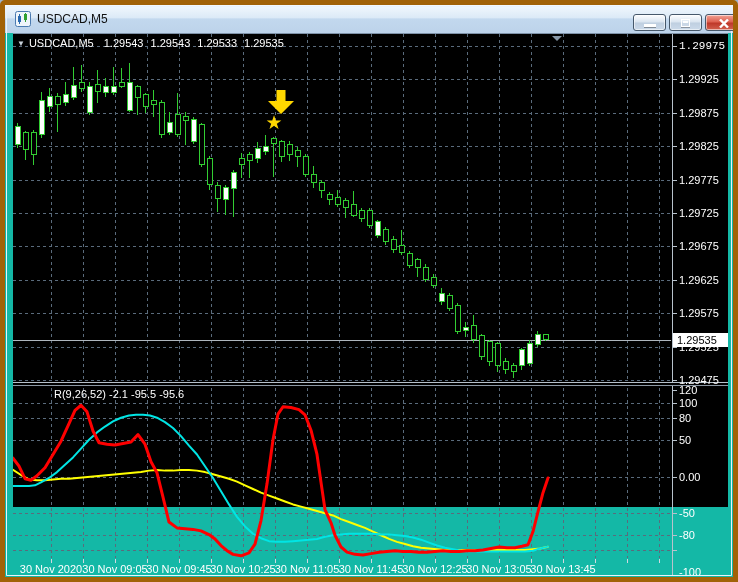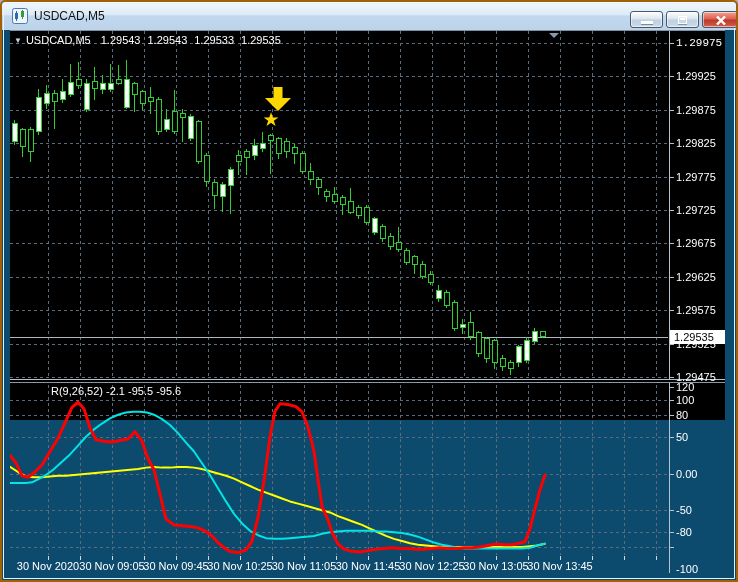--- a/index.html
+++ b/index.html
@@ -1,36 +1,36 @@
 <!DOCTYPE html>
 <html><head>
 <meta charset="utf-8">
 <style>
   html,body{margin:0;padding:0;background:#9FB6CE;}
   *{box-sizing:border-box;}
-  .window{position:relative;width:738px;height:582px;background:#0c4a6e;
-    border:2px solid #a16207;border-radius:5px 5px 0 0;overflow:hidden;
+  .window{position:relative;width:738px;height:582px;background:#14b8a6;
+    border:5px solid #a16207;border-radius:5px 5px 0 0;overflow:hidden;
     font-family:"Liberation Sans",sans-serif;}
   .window::after{content:"";position:absolute;inset:1px;border:1px solid #E9F2FB;
     border-radius:4px 4px 0 0;pointer-events:none;}
   .titlebar{position:absolute;left:0;top:0;width:100%;height:28px;
     background:linear-gradient(#F2F8FD 0%,#DCEAF7 45%,#C2D8EE 50%,#BDD3EA 100%);}
   .title-icon{position:absolute;left:10px;top:6px;width:16px;height:16px;}
   .title-text{position:absolute;left:32px;top:7px;font-size:12px;color:#111;}
   .win-btns{position:absolute;top:9px;left:628px;display:flex;gap:3px;z-index:5;}
   .win-btn{height:17px;border:1px solid #46586B;border-radius:3px;position:relative;
     box-shadow:inset 0 0 0 1px rgba(255,255,255,.55);}
   .btn-plain{width:33px;background:linear-gradient(#FDFEFF,#D9E4F0 48%,#BFCfE0 52%,#CBDAEA);}
   .btn-close{width:36px;background:linear-gradient(#F2A396,#DD604F 46%,#BE3829 54%,#D2604E);}
   .glyph-min{position:absolute;left:10px;top:9px;width:12px;height:3px;background:#FFF;
     box-shadow:0 1px 0 rgba(0,0,0,.35);}
   .glyph-restore{position:absolute;left:11px;top:4px;width:9px;height:8px;border:1px solid #FFF;
     box-shadow:0 1px 0 rgba(0,0,0,.3);background:rgba(255,255,255,.15);}
   .glyph-restore::after{content:"";position:absolute;left:1px;top:1px;width:5px;height:2px;background:#FFF;}
-  .chart-frame{position:absolute;left:8px;top:28px;width:715px;height:390px;background:#000;
+  .chart-frame{position:absolute;left:8px;top:28px;width:715px;height:474px;background:#000;
     border-top:1px solid #7E92A8;}
   #plot{position:absolute;left:0;top:0;}
   .hdr{position:absolute;left:4px;top:3px;font-size:11px;color:#FFF;white-space:nowrap;z-index:3;}
   .hdr .tri{color:#C9D2DB;font-size:8px;vertical-align:1px;margin-right:4px;cursor:default;}
   .hdr .sym{margin-right:10px;}
   .hdr span.q{margin-right:7px;}
   .ind-label{position:absolute;left:4px;top:354px;font-size:11px;color:#FFF;white-space:nowrap;z-index:3;padding-left:37px;}
   .ax-label{position:absolute;font-size:11px;color:#FFF;white-space:nowrap;}
   .t-label{position:absolute;font-size:11px;color:#FFF;white-space:nowrap;transform:translateX(-50%);}
   .price-tag{position:absolute;left:660px;width:55px;height:14px;background:#FFF;color:#000;

